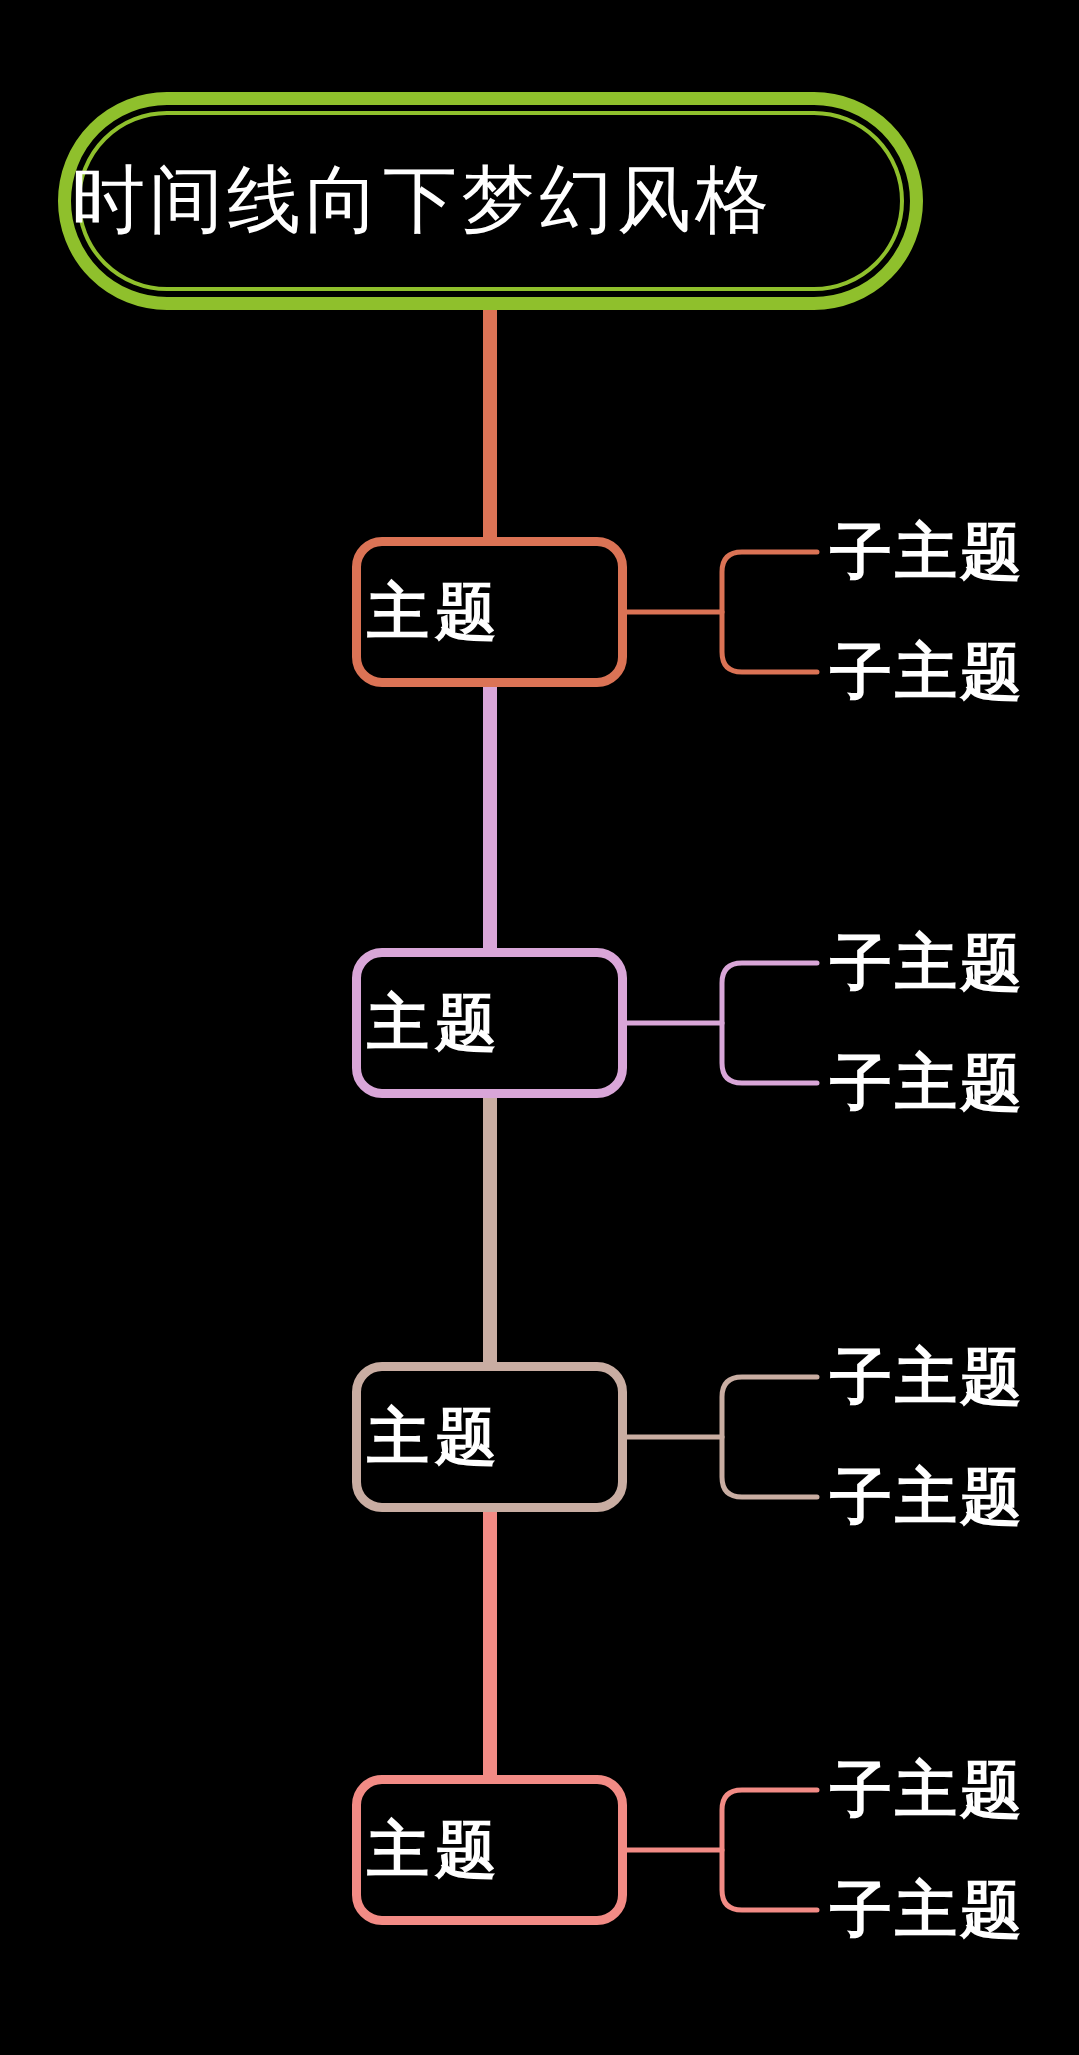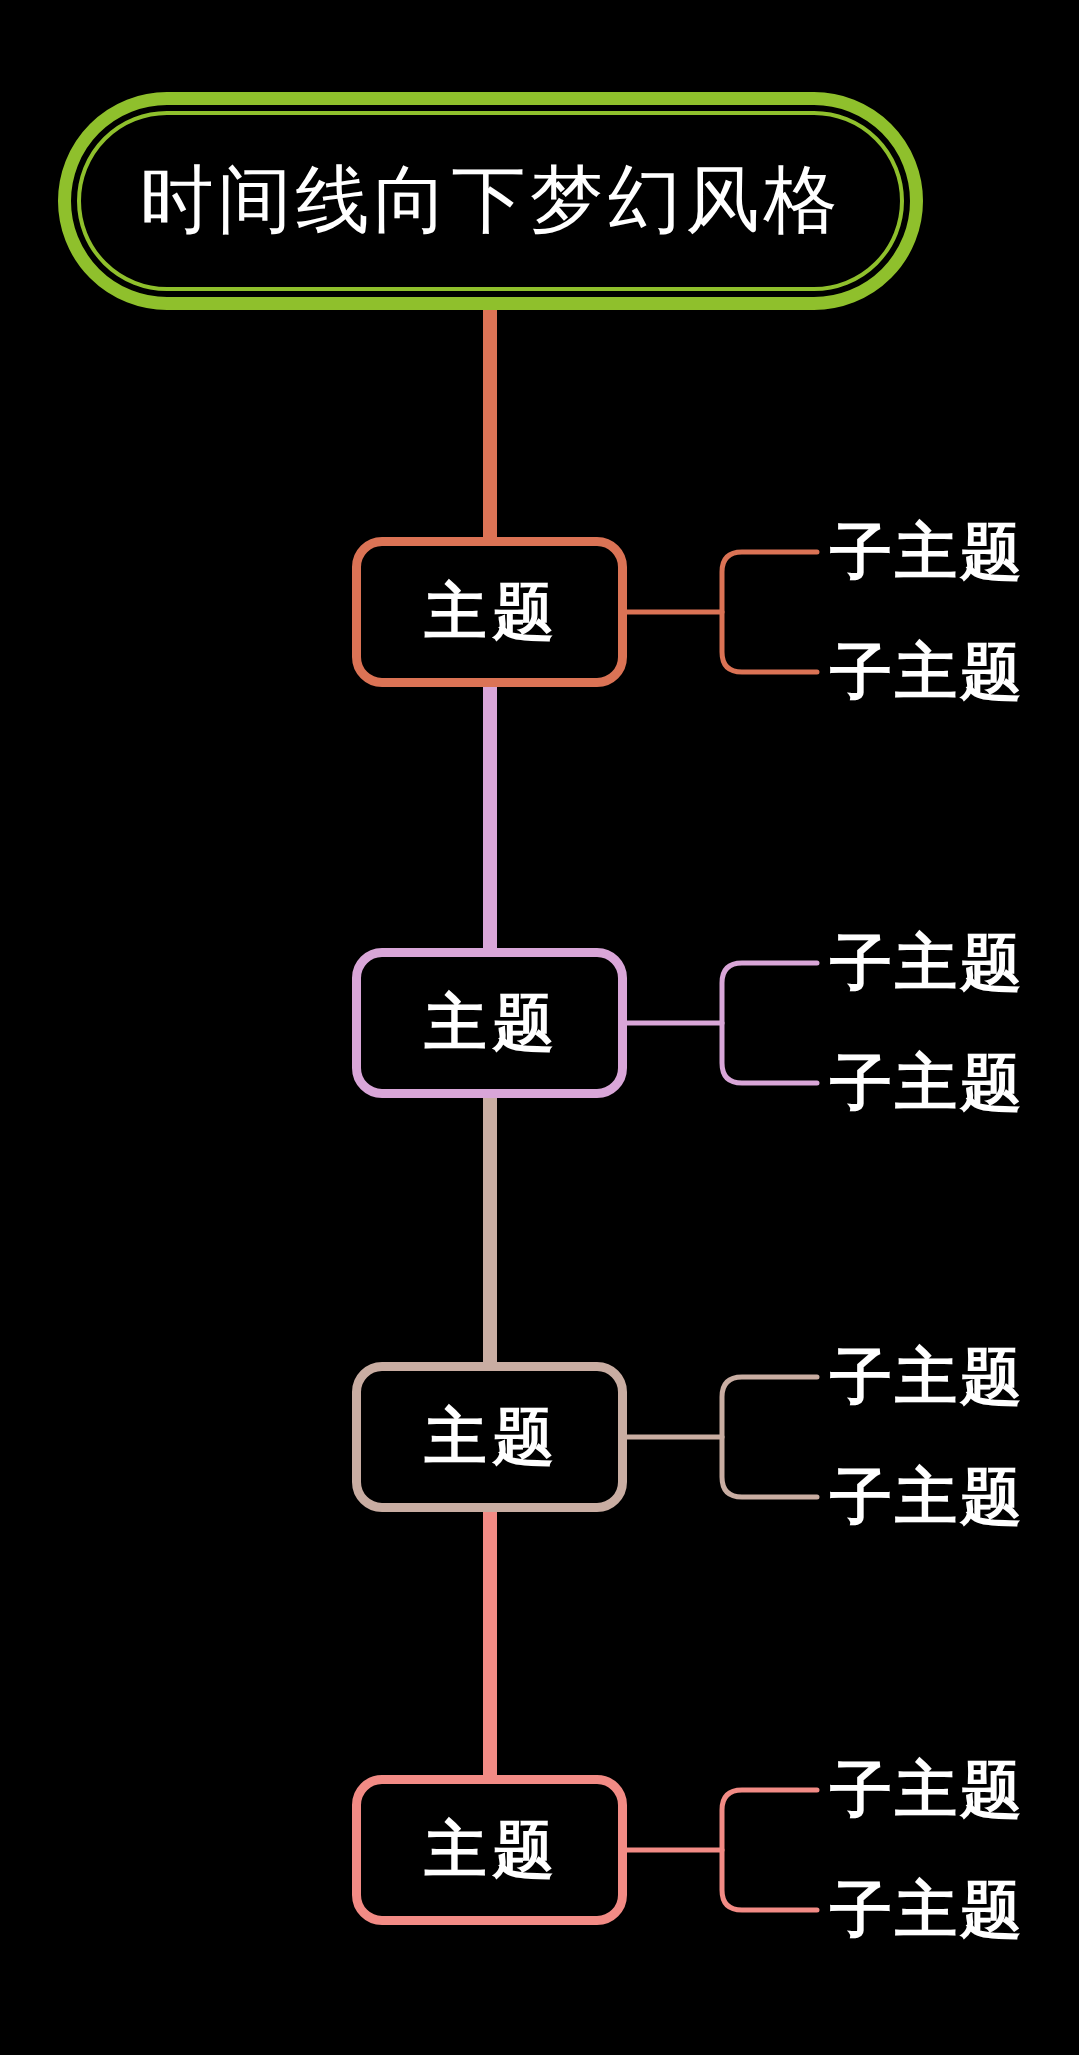--- a/index.html
+++ b/index.html
@@ -18,21 +18,20 @@
   .root-node{
     position:absolute;
     left:58px; top:92px;
     width:865px; height:218px;
     box-sizing:border-box;
     border:13px solid #8fc02c;
     border-radius:110px;
     background:#000;
     display:flex;
     align-items:center;
-    justify-content:center;
     z-index:3;
   }
   .root-inner{
     position:absolute;
     inset:6px;
     border:4px solid #8fc02c;
     border-radius:96px;
     pointer-events:none;
   }
   .root-label{
@@ -54,21 +53,21 @@
   .topic-node{
     position:absolute;
     left:352px;
     width:275px; height:150px;
     box-sizing:border-box;
     border:9px solid #fff;
     border-radius:30px;
     background:#000;
     display:flex;
     align-items:center;
-    justify-content:center;
+    justify-content:flex-start;
     z-index:2;
   }
   .topic-label{
     color:#fff;
     font-size:62px;
     font-weight:700;
     letter-spacing:6px;
     white-space:nowrap;
     text-indent:6px;
   }

